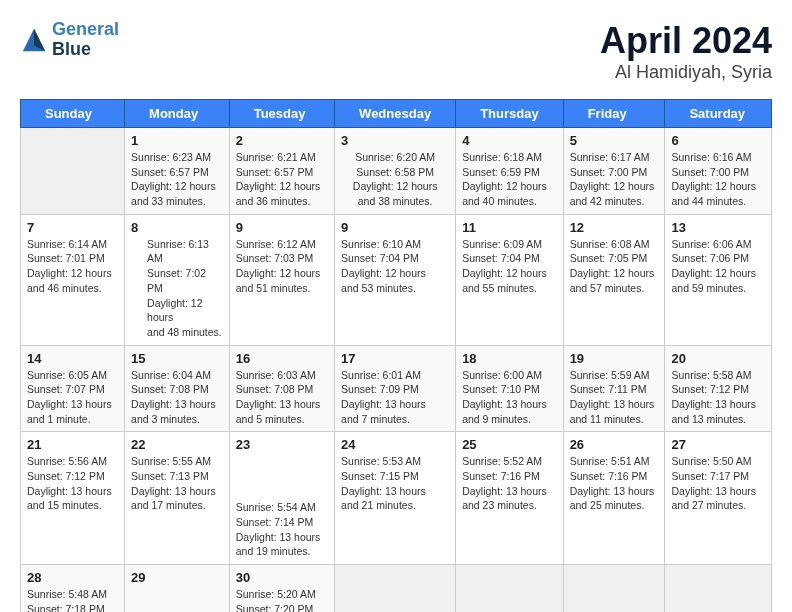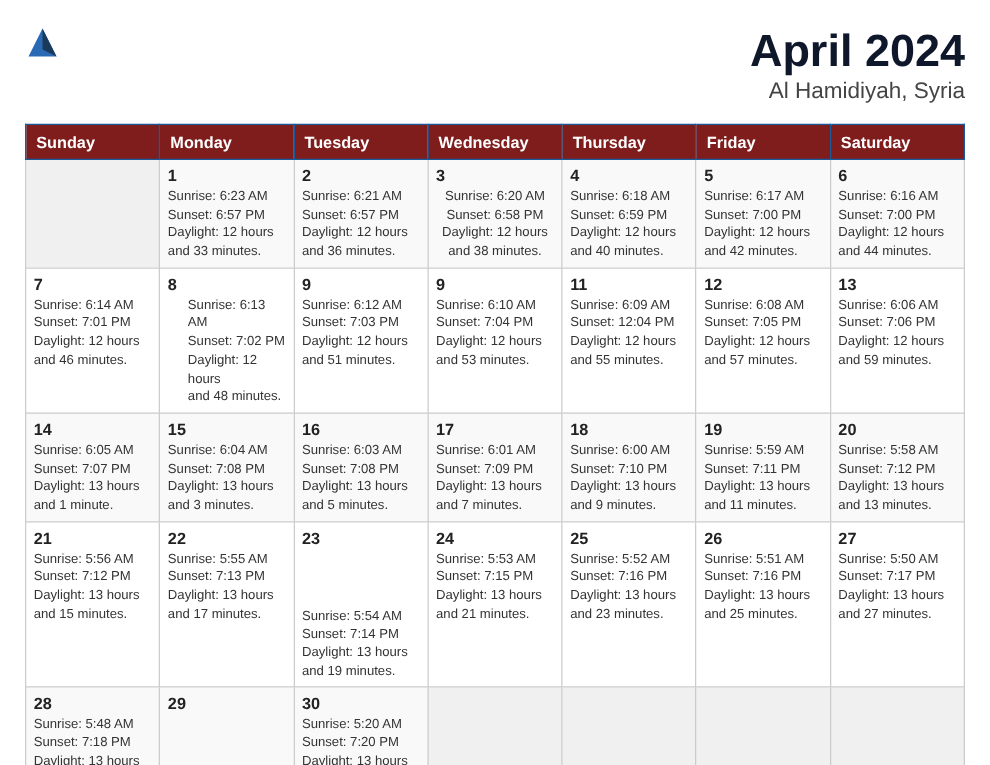--- a/index.html
+++ b/index.html
@@ -44,25 +44,25 @@
     }
     .location-title {
       font-size: 18px;
       color: #444;
     }
     table {
       width: 100%;
       border-collapse: collapse;
     }
     thead tr th {
-      background: #7f1d1d;
+      background: #3b82f6;
       color: #fff;
       font-size: 13px;
       font-weight: bold;
-      padding: 6px 8px;
+      padding: 6px 24px;
       text-align: left;
       border: 1px solid #1a5a9a;
     }
     tbody tr td {
       border: 1px solid #ccc;
       vertical-align: top;
       padding: 5px 6px;
       font-size: 11px;
       color: #333;
       width: 14.28%;
@@ -90,20 +90,24 @@
   </style>
 </head>
 <body>
 
 <div class="header">
   <div class="logo">
     <svg class="logo-icon" viewBox="0 0 40 40">
       <polygon points="20,4 36,36 4,36" fill="#2a6ab5"></polygon>
       <polygon points="20,4 36,36 20,28" fill="#1a3a5c"></polygon>
     </svg>
+    <div class="logo-text">
+      <div><span>General</span></div>
+      <div>Blue</div>
+    </div>
   </div>
   <div class="title-block">
     <div class="month-title">April 2024</div>
     <div class="location-title">Al Hamidiyah, Syria</div>
   </div>
 </div>
 
 <table>
   <thead>
     <tr>
@@ -187,21 +191,21 @@
         <td>
           <span class="day-num">9</span>
           <div class="day-info" style="white-space: pre-line;">Sunrise: 6:10 AM
 Sunset: 7:04 PM
 Daylight: 12 hours
 and 53 minutes.</div>
         </td>
         <td>
           <span class="day-num">11</span>
           <div class="day-info" style="white-space: pre-line;">Sunrise: 6:09 AM
-Sunset: 12:04 PM
+Sunset: 7:04 PM
 Daylight: 12 hours
 and 55 minutes.</div>
         </td>
         <td>
           <span class="day-num">12</span>
           <div class="day-info" style="white-space: pre-line;">Sunrise: 6:08 AM
 Sunset: 7:05 PM
 Daylight: 12 hours
 and 57 minutes.</div>
         </td>

